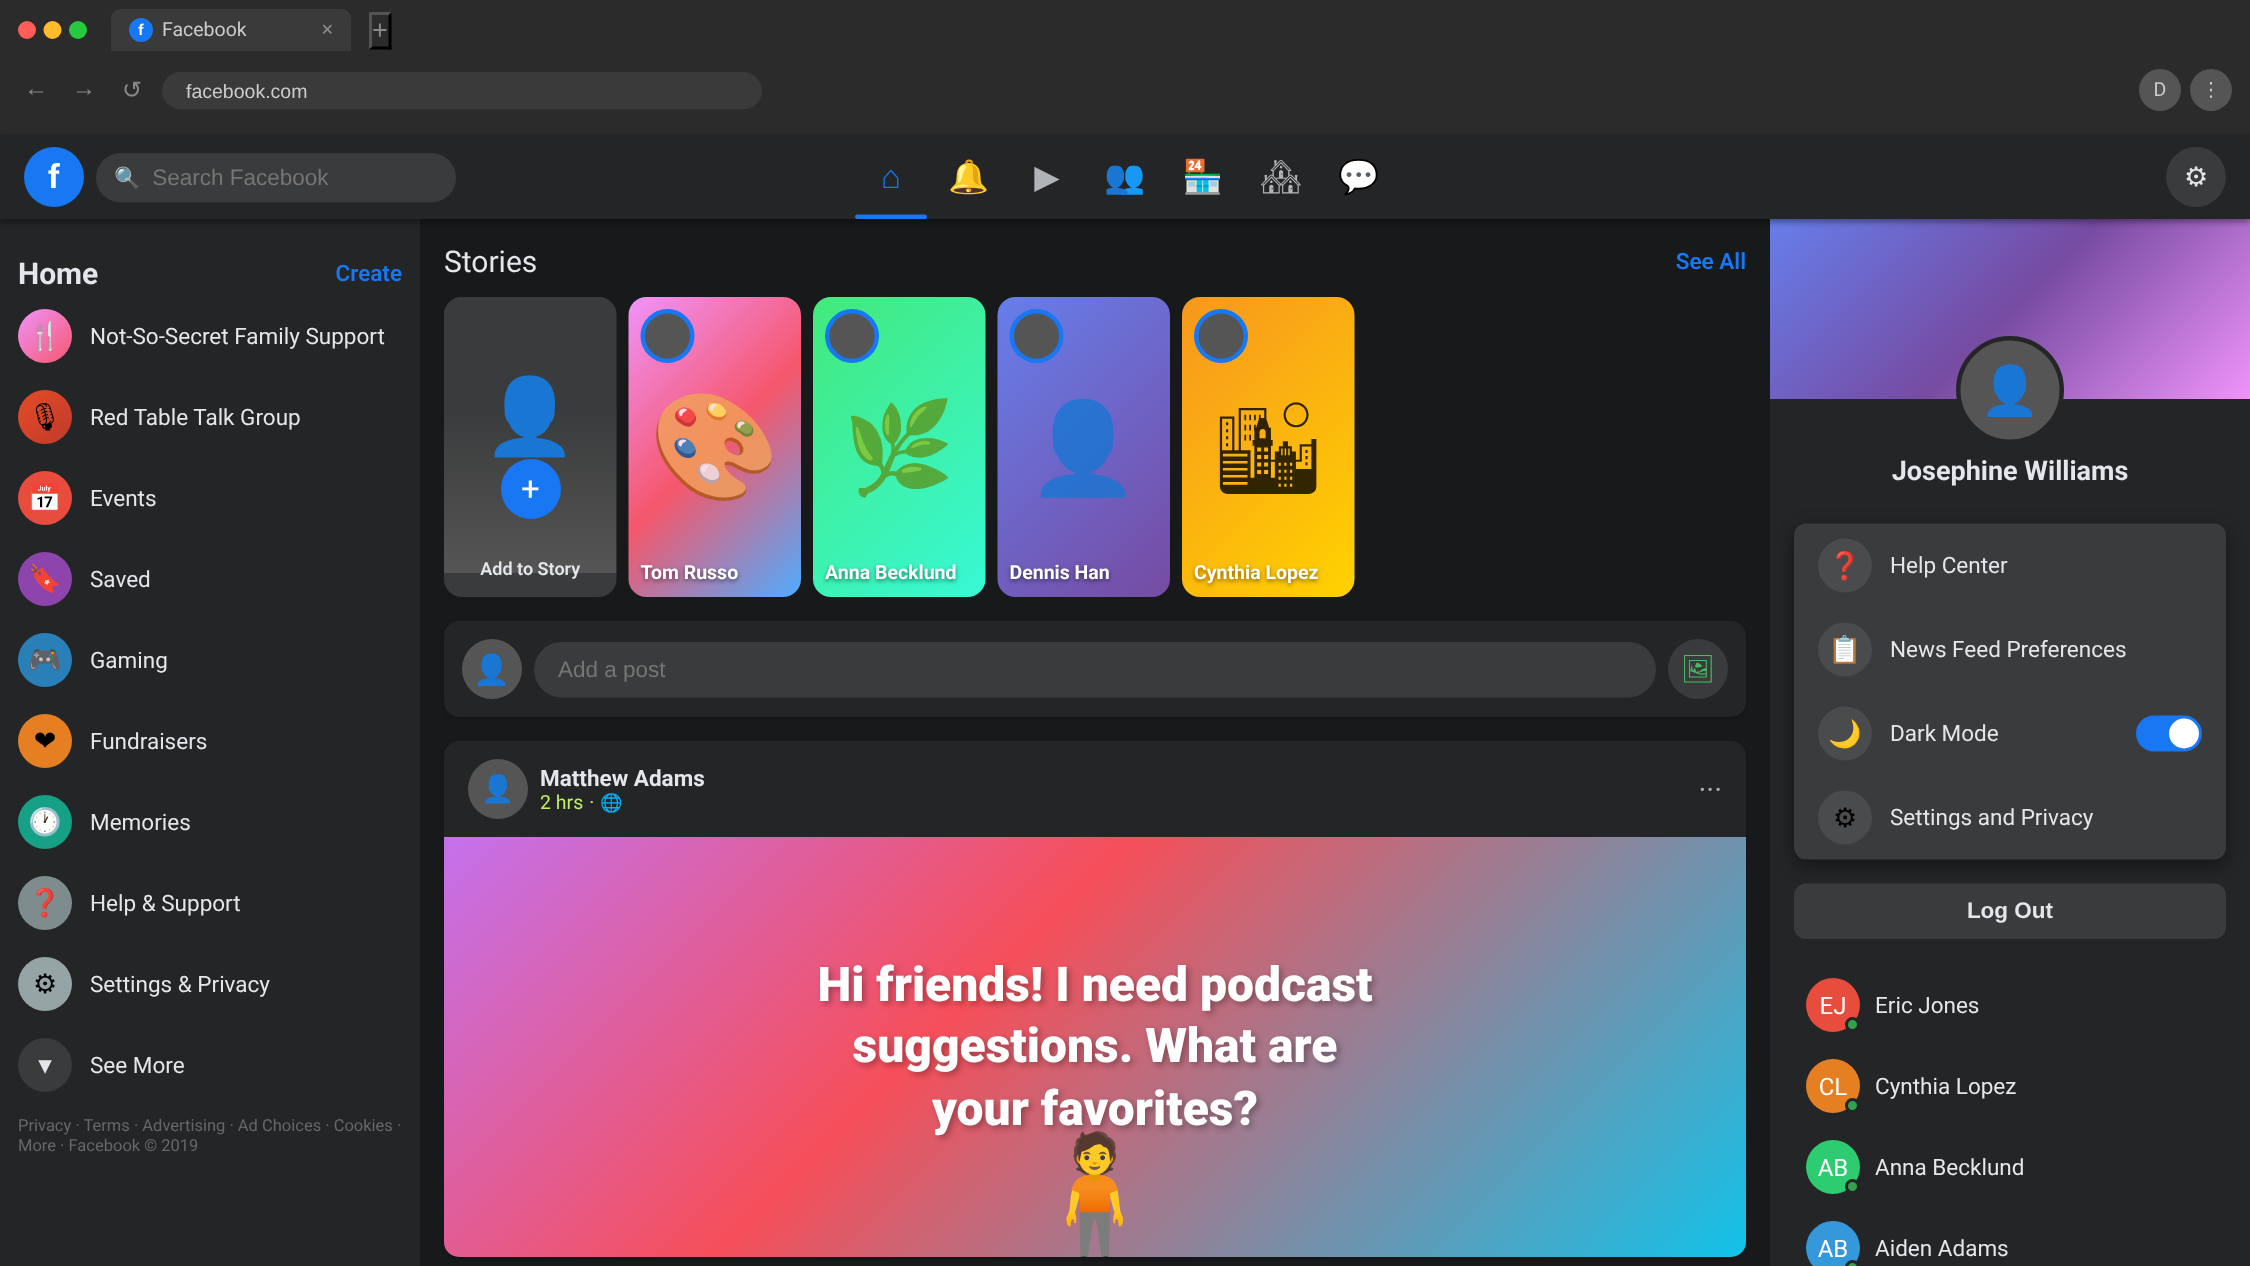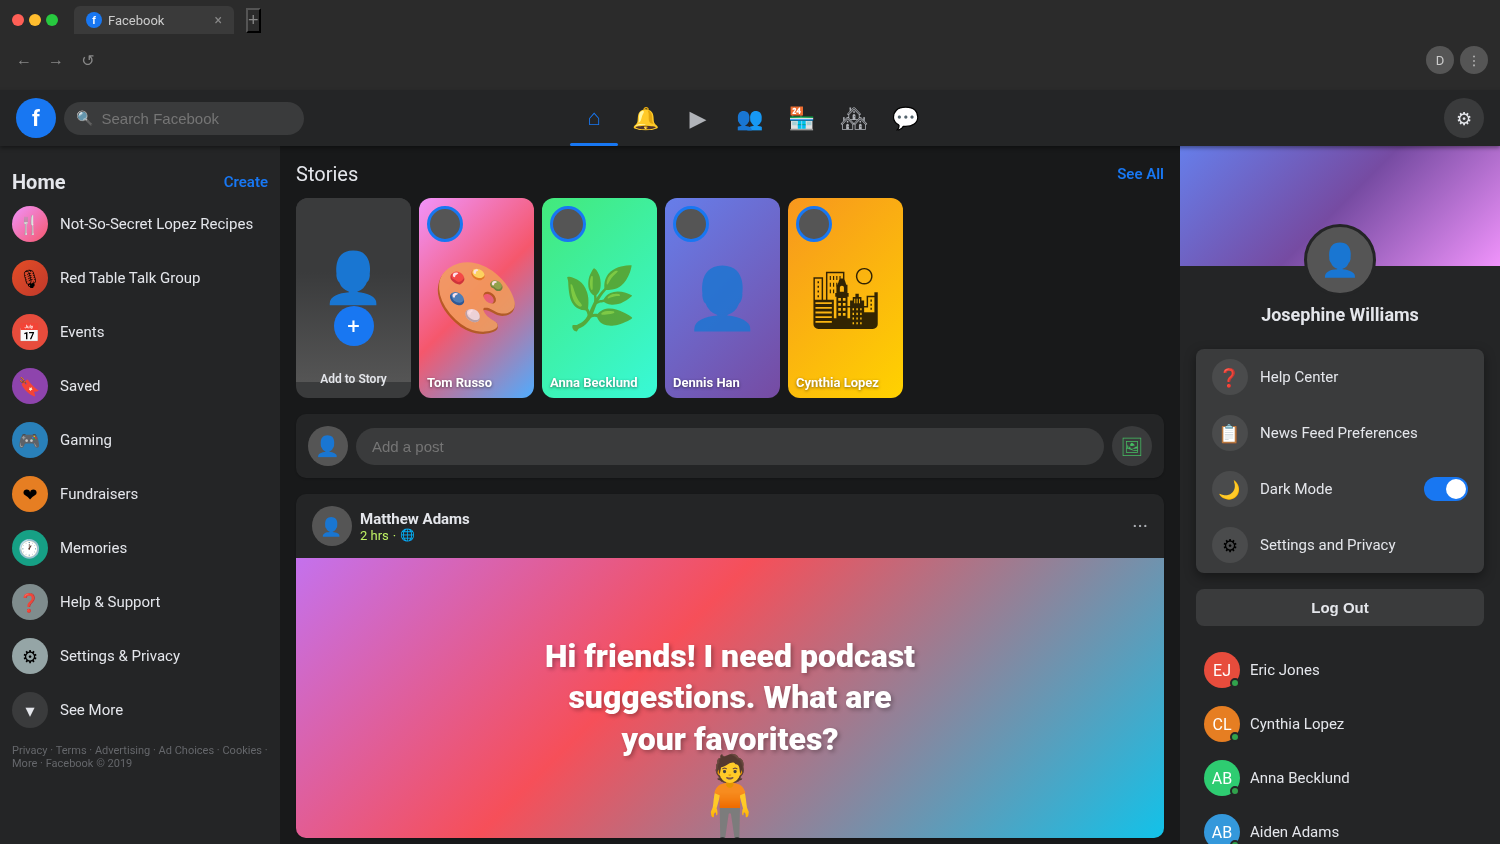--- a/index.html
+++ b/index.html
@@ -385,20 +385,21 @@
       <div class="tab-favicon">f</div>
       <span>Facebook</span>
       <span class="tab-close">×</span>
     </div>
     <button class="tab-new">+</button>
   </div>
   <div class="browser-address-bar">
     <button class="nav-btn">←</button>
     <button class="nav-btn">→</button>
     <button class="nav-btn">↺</button>
+    <input class="address-input" value="facebook.com" style="">
     <div class="browser-actions">
       <div class="browser-action-btn">D</div>
       <div class="browser-action-btn">⋮</div>
     </div>
   </div>
 </div>
 
 <div class="fb-app">
 
   <nav class="top-nav">
@@ -424,21 +425,21 @@
   <div class="main-content">
 
     <aside class="left-sidebar">
       <div class="sidebar-section-title">
         <span>Home</span>
         <span class="create-link">Create</span>
       </div>
 
       <div class="sidebar-item">
         <div class="sidebar-icon avatar-recipes">🍴</div>
-        <span class="sidebar-label">Not-So-Secret Lopez Recipes</span>
+        <span class="sidebar-label">Not-So-Secret Family Support</span>
       </div>
       <div class="sidebar-item">
         <div class="sidebar-icon avatar-red">🎙</div>
         <span class="sidebar-label">Red Table Talk Group</span>
       </div>
       <div class="sidebar-item">
         <div class="sidebar-icon avatar-events">📅</div>
         <span class="sidebar-label">Events</span>
       </div>
       <div class="sidebar-item">

